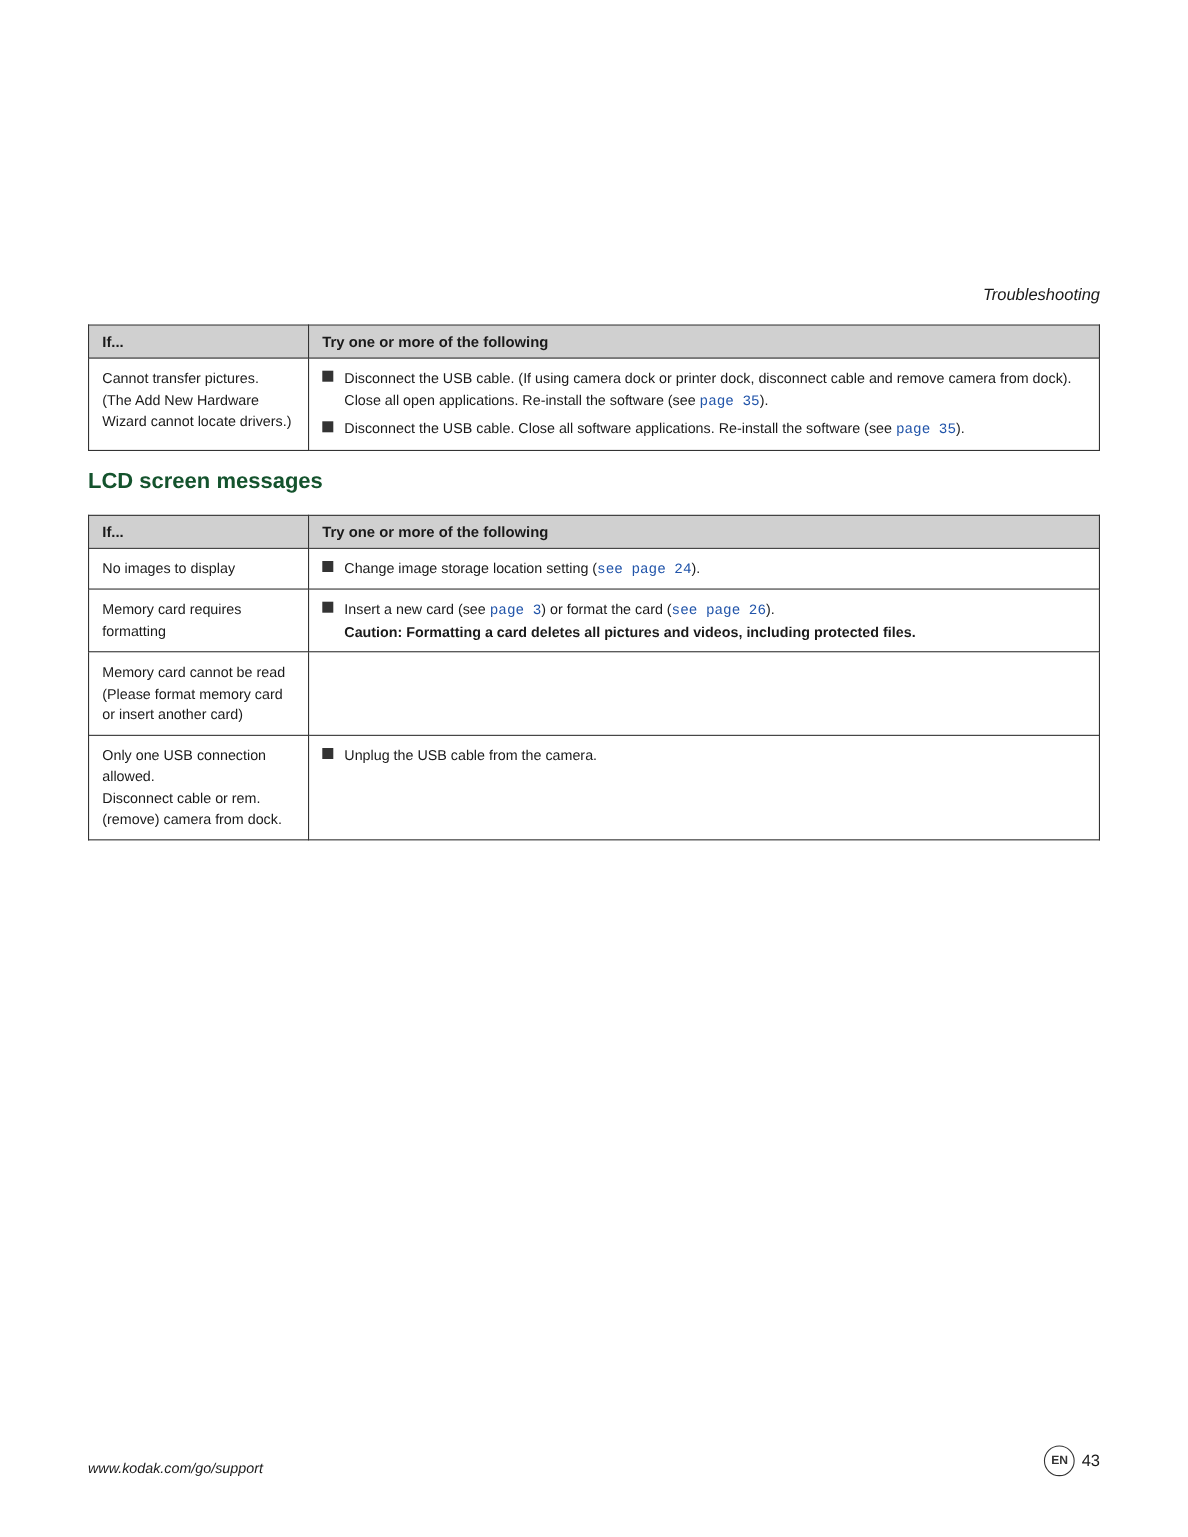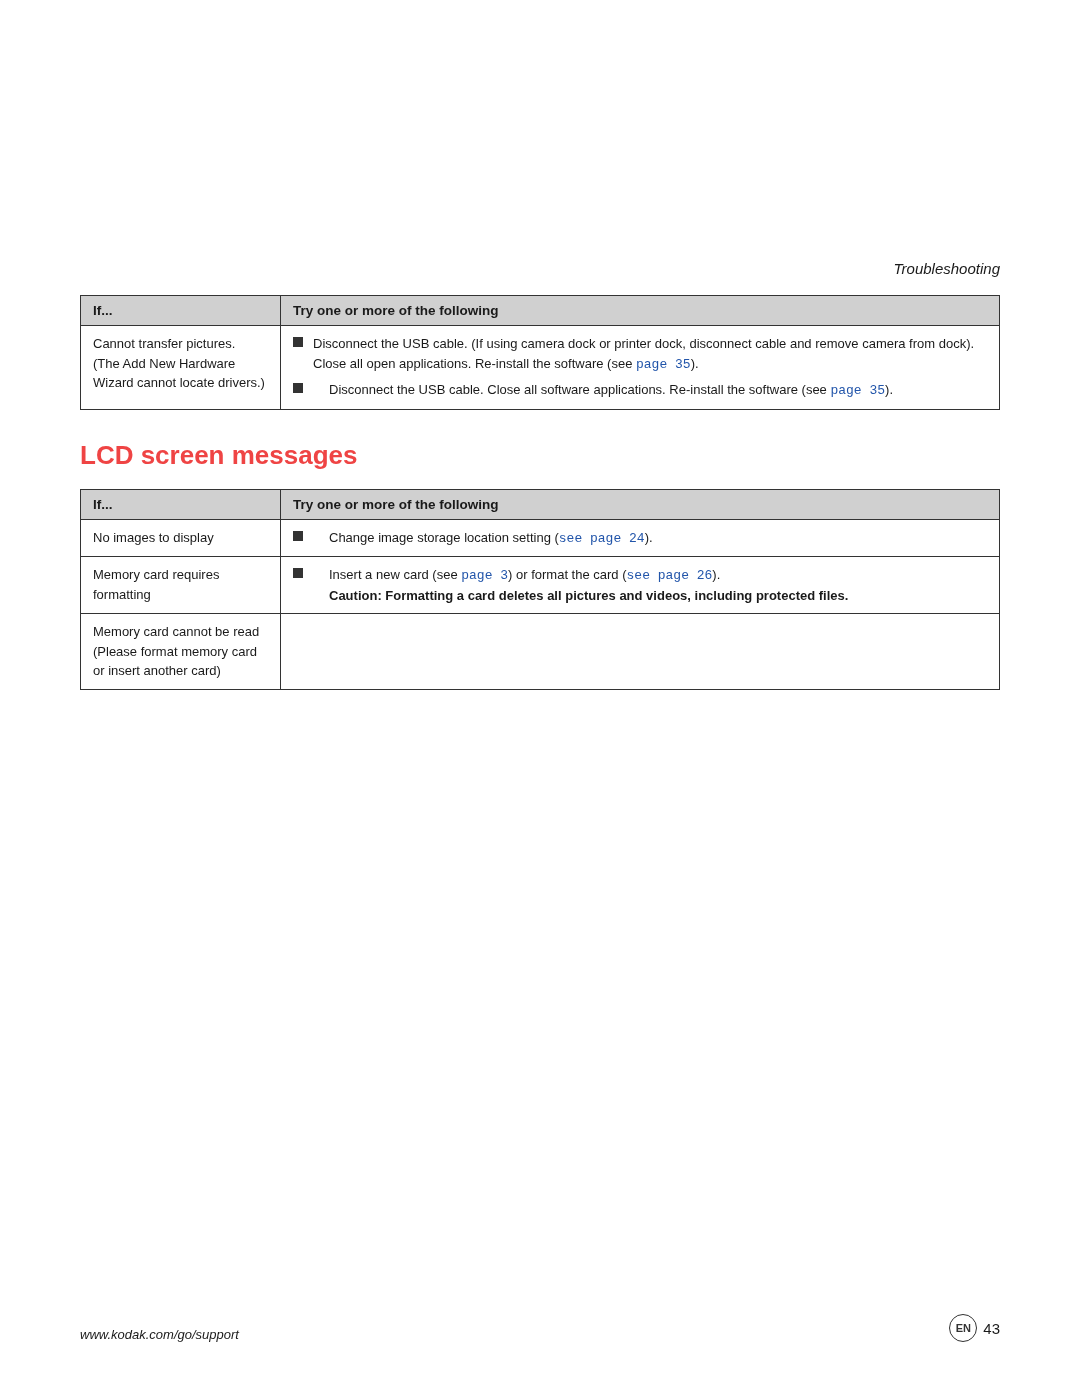--- a/index.html
+++ b/index.html
@@ -36,21 +36,21 @@
       font-style: italic;
       font-size: 15px;
       color: #1a1a1a;
       font-family: Arial, Helvetica, sans-serif;
     }
 
     
     .trouble-table {
       width: 100%;
       border-collapse: collapse;
-      margin-bottom: 30px;
+      margin-bottom: 17px;
       border: 1.5px solid #333;
     }
 
     .trouble-table th {
       background: #d0d0d0;
       border: 1.5px solid #333;
       padding: 7px 12px;
       text-align: left;
       font-size: 13.5px;
       font-weight: bold;
@@ -74,21 +74,20 @@
     }
 
     .bullet-item {
       display: flex;
       align-items: flex-start;
       margin-bottom: 6px;
     }
 
     .bullet-item:last-child {
       margin-bottom: 0;
-      gap: 16px;
     }
 
     .bullet-square {
       width: 10px;
       height: 10px;
       background: #333;
       flex-shrink: 0;
       margin-top: 3px;
       margin-right: 10px;
     }
@@ -106,24 +105,24 @@
     }
 
     .caution-bold {
       font-weight: bold;
       font-size: 13px;
       line-height: 1.5;
     }
 
     
     .lcd-heading {
-      font-size: 26px;
+      font-size: 20px;
       font-weight: bold;
       margin-bottom: 18px;
-      color: #ef4444;
+      color: #14532d;
       font-family: Arial, Helvetica, sans-serif;
     }
 
     
     .footer {
       position: absolute;
       bottom: 55px;
       left: 80px;
       right: 80px;
       display: flex;
@@ -245,20 +244,34 @@
         </td>
       </tr>
 
       <tr>
         <td class="if-col">Memory card cannot be read (Please format memory card or insert another card)</td>
         <td class="solution-col">
           &nbsp;
         </td>
       </tr>
 
+      <tr>
+        <td class="if-col">
+          Only one USB connection allowed.<br>
+          Disconnect cable or rem. (remove) camera from dock.
+        </td>
+        <td class="solution-col">
+          <div class="bullet-item">
+            <div class="bullet-square"></div>
+            <div class="bullet-text">
+              Unplug the USB cable from the camera.
+            </div>
+          </div>
+        </td>
+      </tr>
     </tbody>
   </table>
 
   <div class="footer">
     <span class="footer-url">www.kodak.com/go/support</span>
     <div class="footer-page">
       <div class="en-badge">EN</div>
       <span class="page-number">43</span>
     </div>
   </div>

